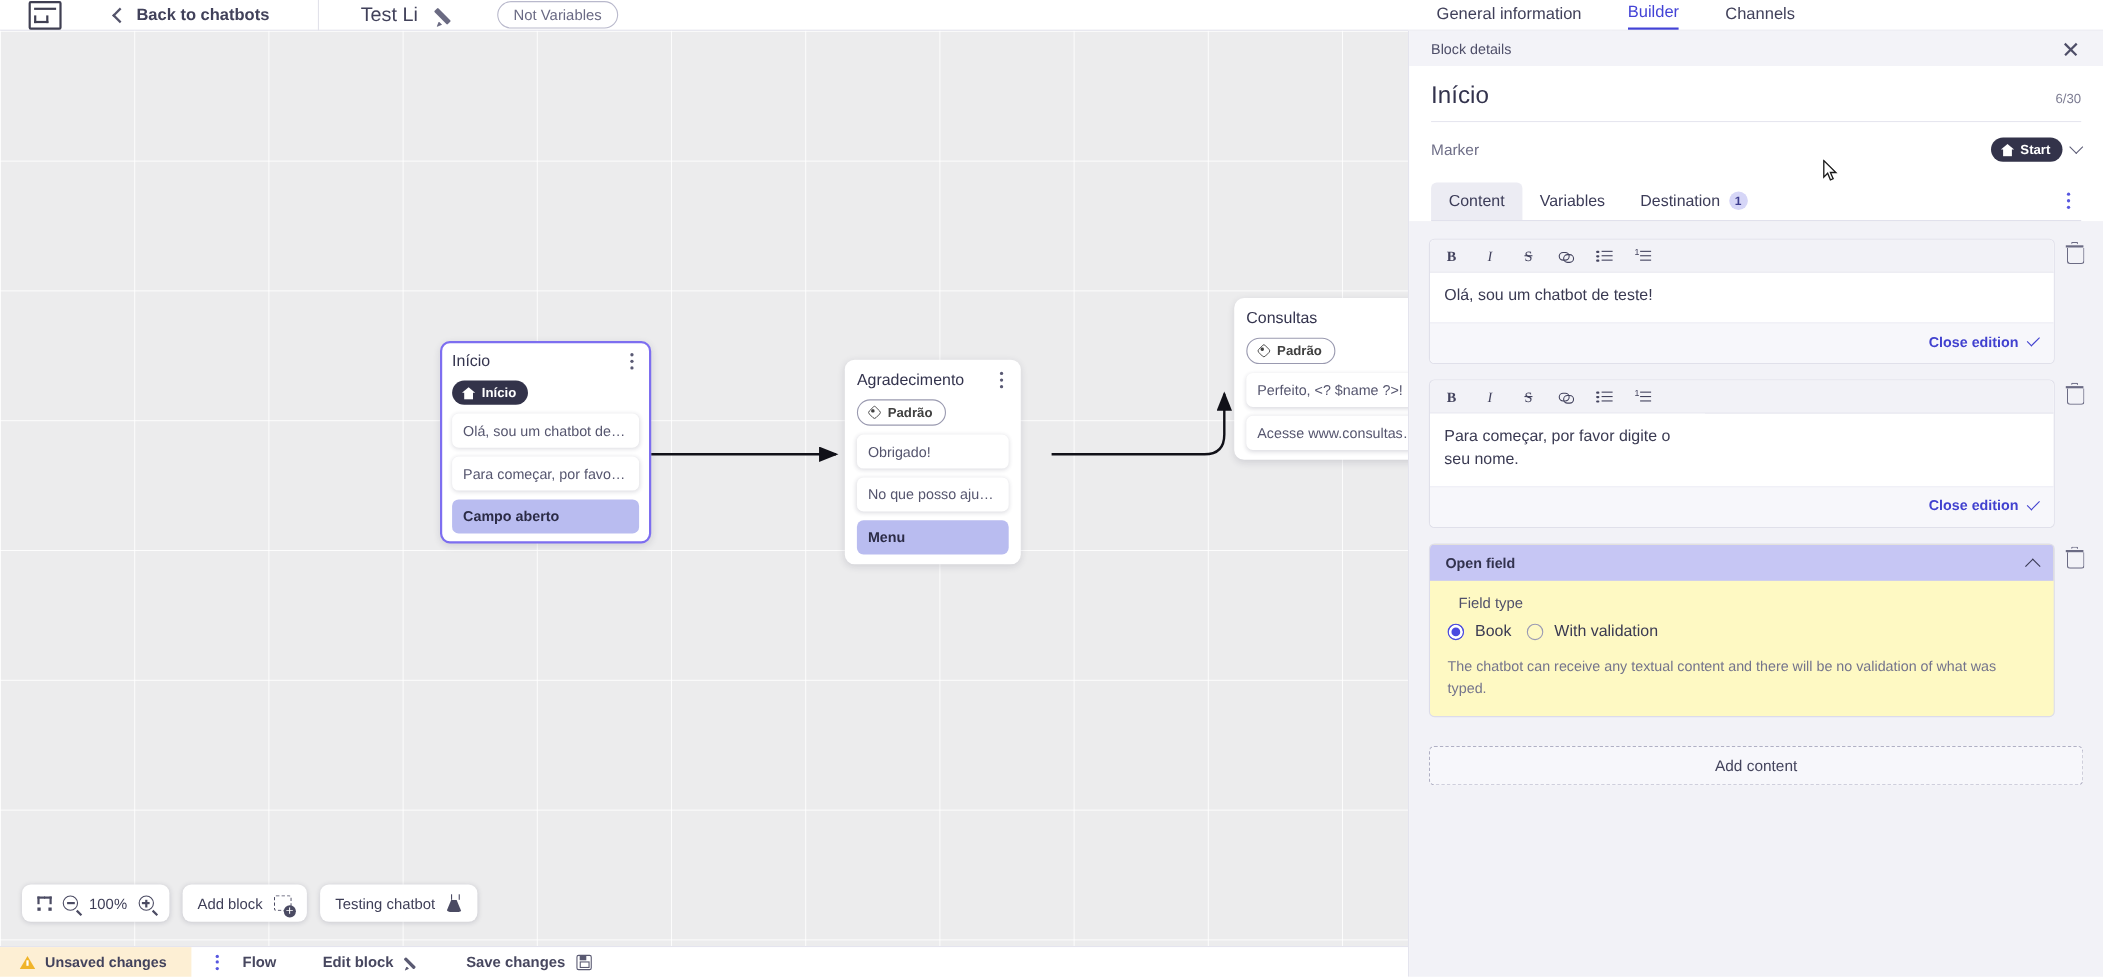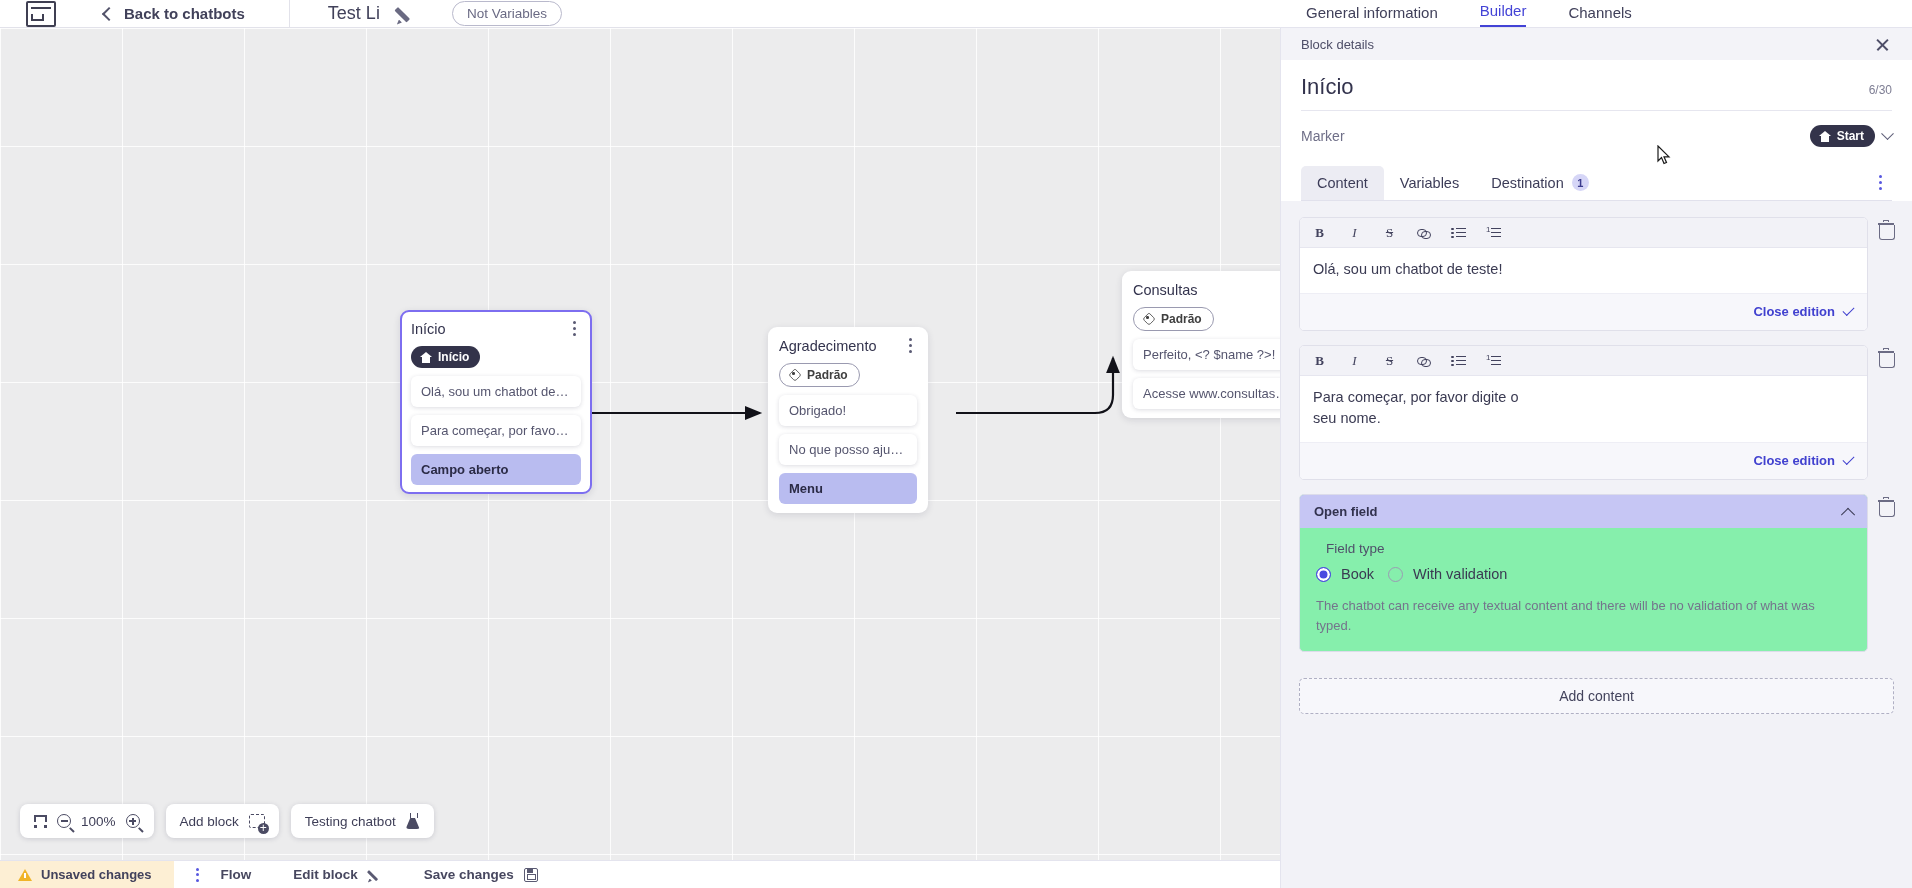--- a/index.html
+++ b/index.html
@@ -228,21 +228,21 @@
     transform: rotate(-45deg); display:inline-block; margin-bottom:3px;}
   .trash { width: 16px; height: 18px; position:relative; cursor:pointer; margin-top: 4px; flex:none;}
   .trash:before{ content:""; position:absolute; left:1px; top:4px; width:14px; height:14px;
     border:1.5px solid #6b6b84; border-top:none; border-radius:0 0 3px 3px;}
   .trash:after{ content:""; position:absolute; left:0; top:2px; width:16px;height:1.6px; background:#6b6b84;
     box-shadow: 0 -2px 0 -0.5px transparent;}
   .trash u{ position:absolute; left:5px; top:-1px; width:6px;height:2px; border:1.4px solid #6b6b84;
     border-bottom:none; border-radius:1px 1px 0 0;}
 
   
-  .of-card { flex:1; border:1px solid #dcdcea; border-radius:5px; overflow:hidden; background:#86efac;}
+  .of-card { flex:1; border:1px solid #dcdcea; border-radius:5px; overflow:hidden; background:#fef9c3;}
   .of-head { background:#c6c6f4; padding: 9px 14px; display:flex; align-items:center;
     justify-content:space-between; }
   .of-head .t { font-size: 13px; font-weight:700; color:#32324e;}
   .chev-up { width:10px;height:10px; border-left:1.8px solid #3b3b55; border-top:1.8px solid #3b3b55;
     transform: rotate(45deg) translate(2px,2px); cursor:pointer;}
   .of-body { padding: 13px 16px 16px 16px;}
   .of-lbl { font-size: 13.5px; color:#50506a; margin-left: 10px;}
   .radios { display:flex; align-items:center; gap: 14px; margin-top: 10px;}
   .radio { display:flex; align-items:center; gap: 10px; cursor:pointer;}
   .rdot { width:15px;height:15px; border-radius:50%; border:1.8px solid #9b9bb4; flex:none;}

